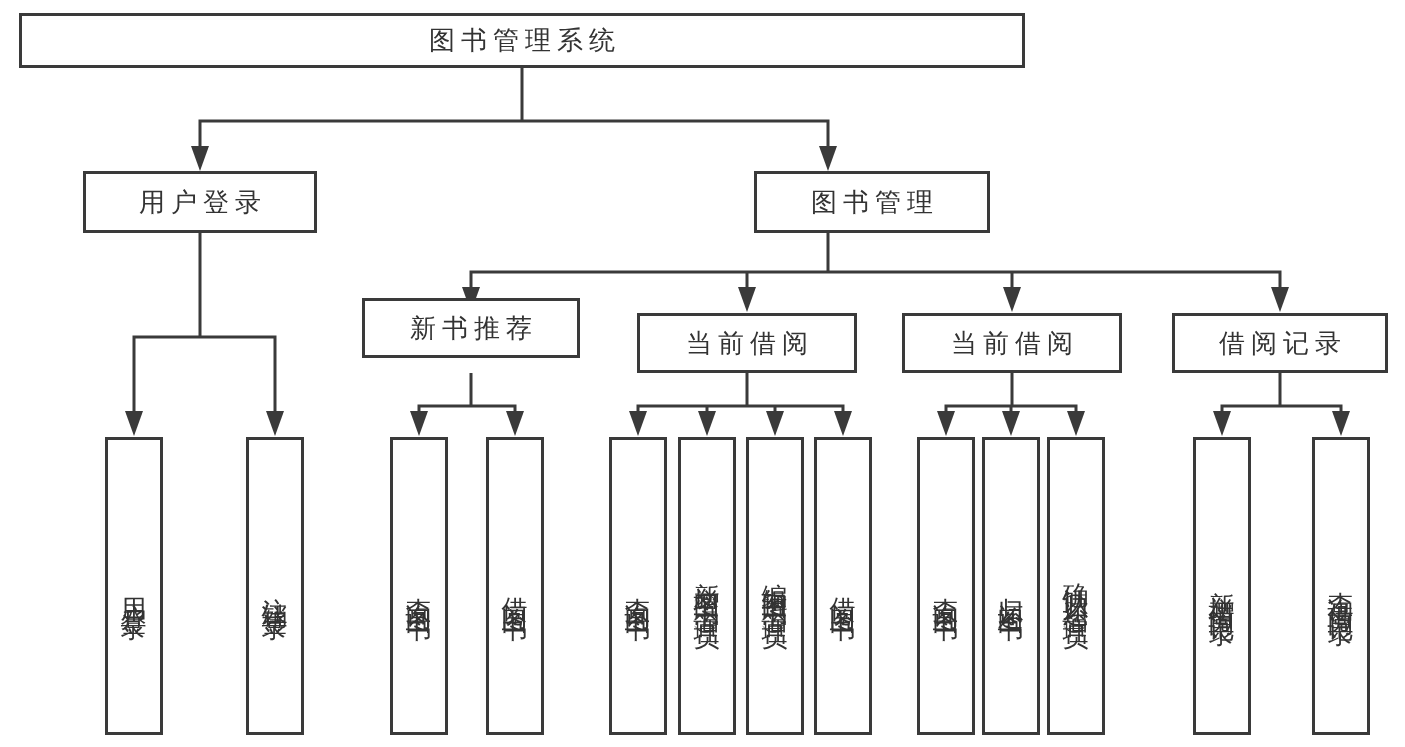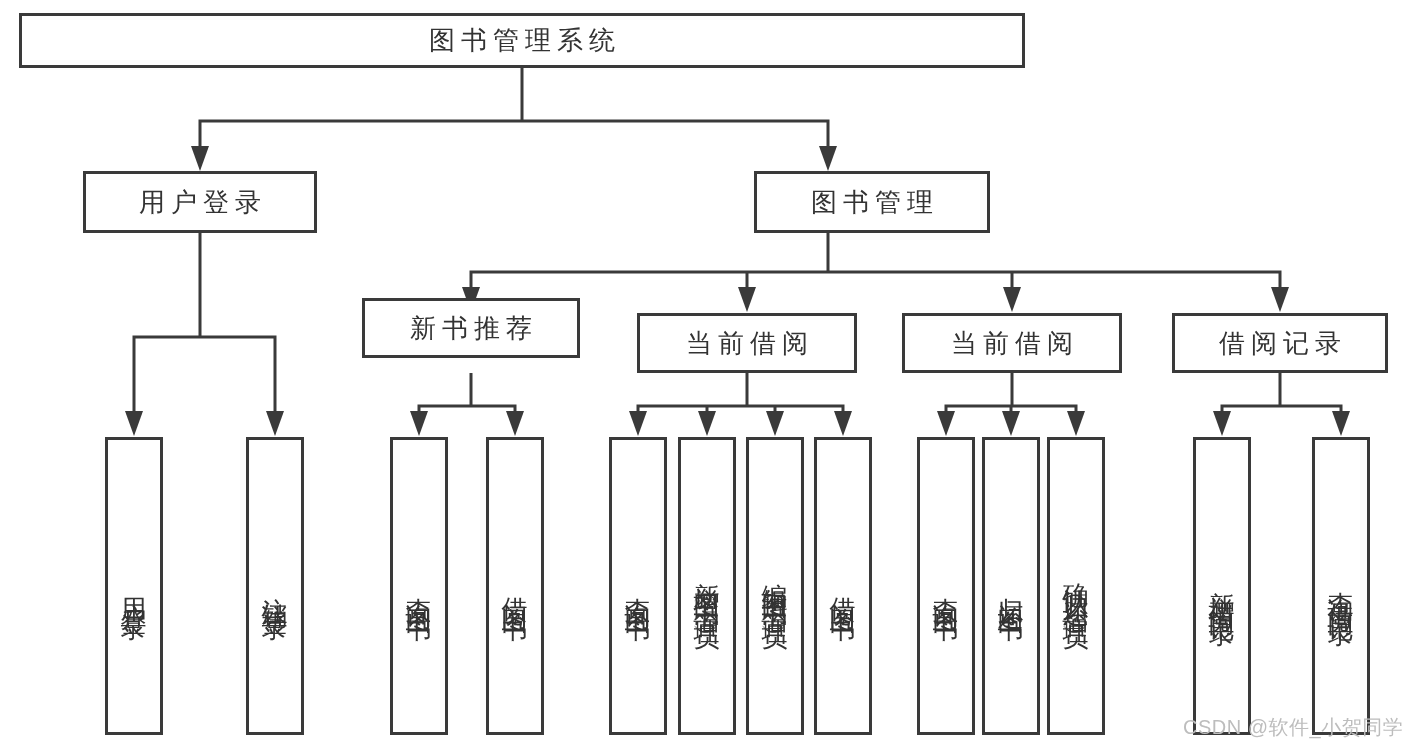--- a/index.html
+++ b/index.html
@@ -150,15 +150,14 @@
     <span>确认归还（管理员）</span>
   </div>
 
   <div class="node v-node leaf" id="lf12">
     <span>新增借阅记录</span>
   </div>
   <div class="node v-node leaf" id="lf13">
     <span>查询借阅记录</span>
   </div>
 
-  <div class="watermark">CSDN @软件_小贺同学</div>
 
 </div>
 
 </body></html>

